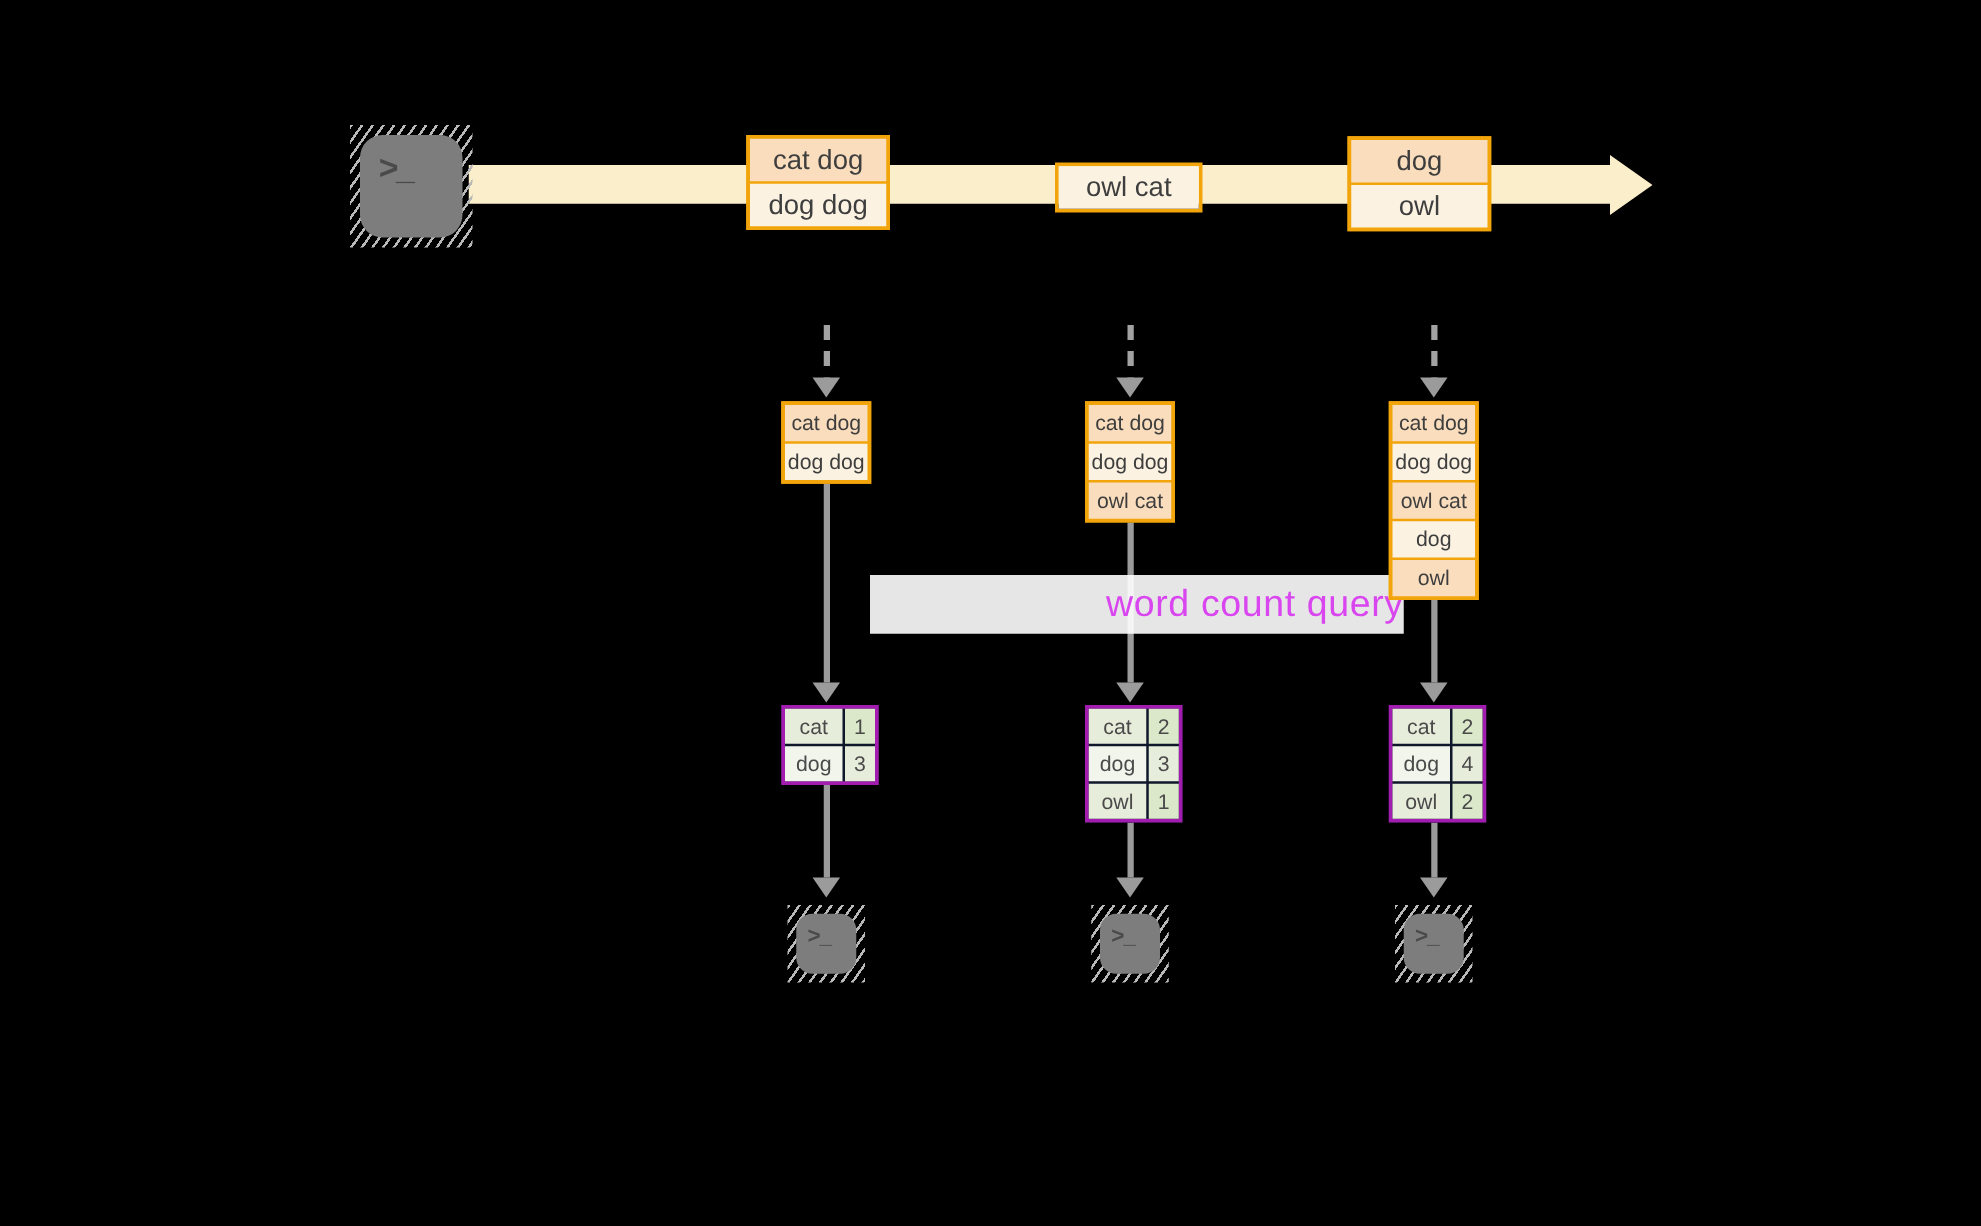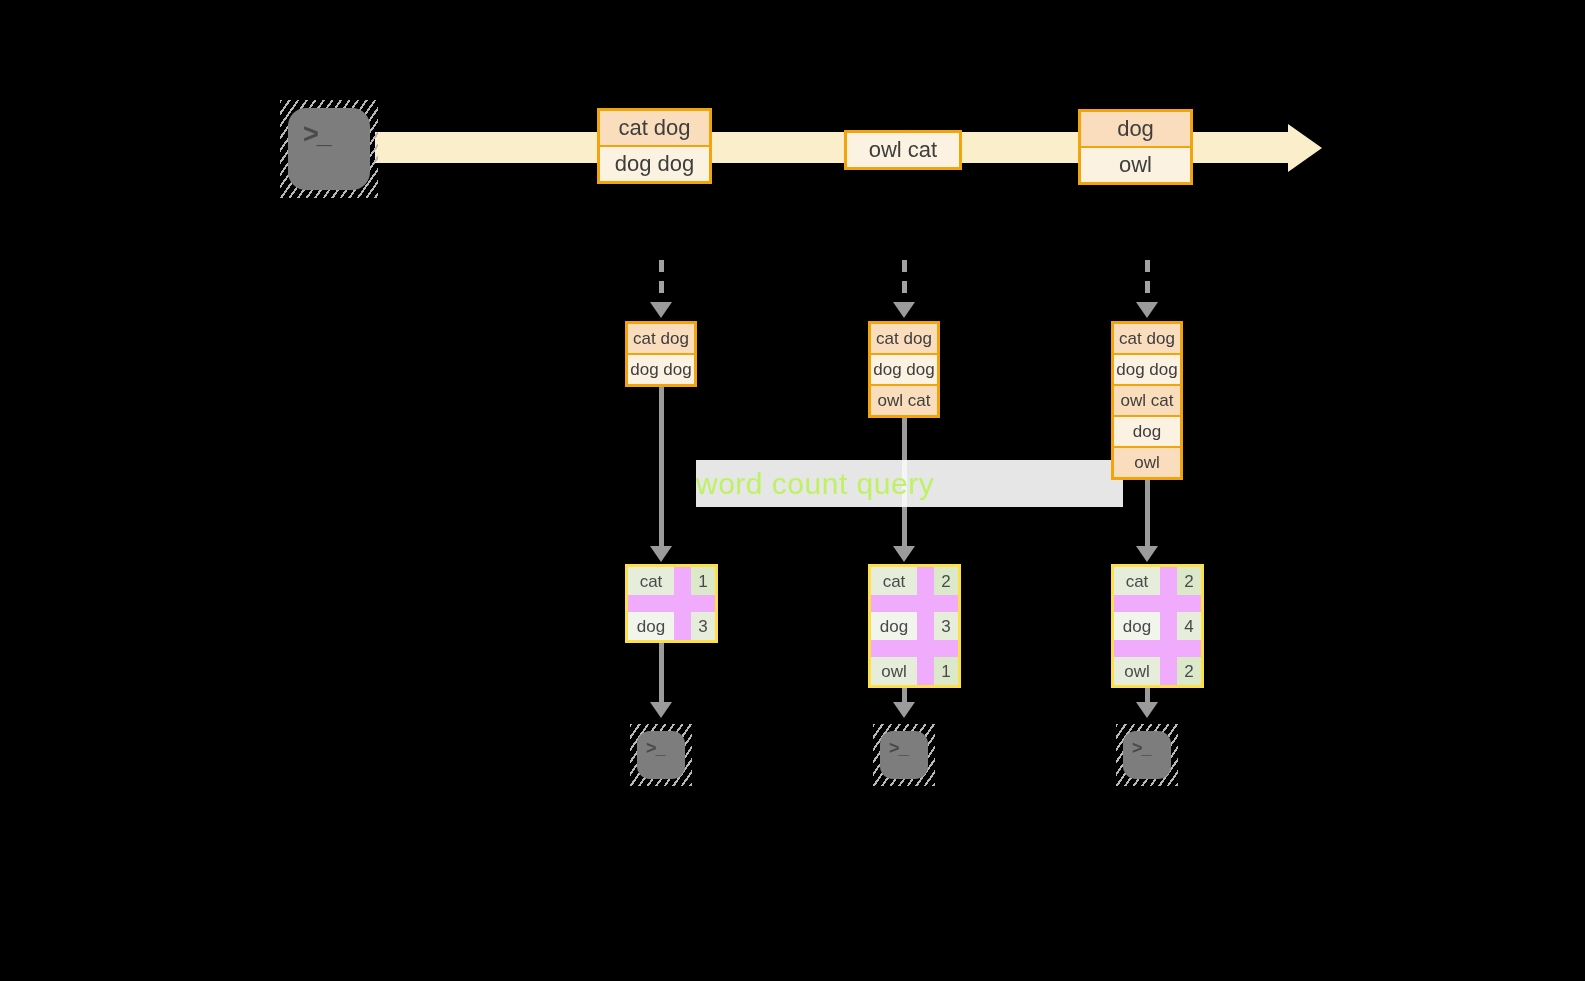--- a/index.html
+++ b/index.html
@@ -24,22 +24,22 @@
   .batch .cell { height:34px; font-size:22px; }
   #batch-0 { left:597px; top:108px; }
   #batch-1 { left:844px; top:130px; width:118px; }
   #batch-2 { left:1078px; top:109px; }
 
   .stack { width:72px; z-index:3; }
   .stack .cell { height:29px; font-size:17px; }
 
   
   .green-table {
-    position:absolute; display:grid; grid-template-columns:46px 24px; gap:17px;
-    background:#f0abfc; border:3px solid #fde047; box-sizing:border-box; z-index:3;
+    position:absolute; display:grid; grid-template-columns:46px 24px; gap:2px;
+    background:#0f172a; border:3px solid #a21caf; box-sizing:border-box; z-index:3;
   }
   .green-table .gcell {
     display:flex; align-items:center; justify-content:center;
     height:28px; font-size:17px; color:#4A4A4A; line-height:1;
   }
   .g-label-even { background:#E7EDDB; }
   .g-label-odd  { background:#F2F5EC; }
   .g-val-even   { background:#DCE8CA; }
   .g-val-odd    { background:#E7EDDB; }
 
@@ -74,22 +74,22 @@
   #terminal-source .terminal-inner { inset:8px; border-radius:18px; font-size:27px; }
   #terminal-source .prompt { position:absolute; left:15px; top:11px; letter-spacing:-2px; }
   .terminal-sink { width:62px; height:62px; top:724px; }
   .terminal-sink .terminal-inner { inset:7px; border-radius:13px; font-size:18px; }
   .terminal-sink .prompt { position:absolute; left:9px; top:7px; letter-spacing:-1px; }
 
   
   .query-box {
     position:absolute; left:696px; top:460px; width:427px; height:47px;
     background:rgba(255,255,255,0.9); z-index:2;
-    display:flex; align-items:center; justify-content:flex-start;
-    font-size:30px; color:#bef264; letter-spacing:0.5px;
+    display:flex; align-items:center; justify-content:flex-end;
+    font-size:30px; color:#d946ef; letter-spacing:0.5px;
   }
 </style>
 </head>
 <body>
 
 <div class="canvas" id="canvas">
 
   <div class="terminal-outer" id="terminal-source">
     <div class="terminal-inner">
       <span class="prompt">&gt;_</span>

